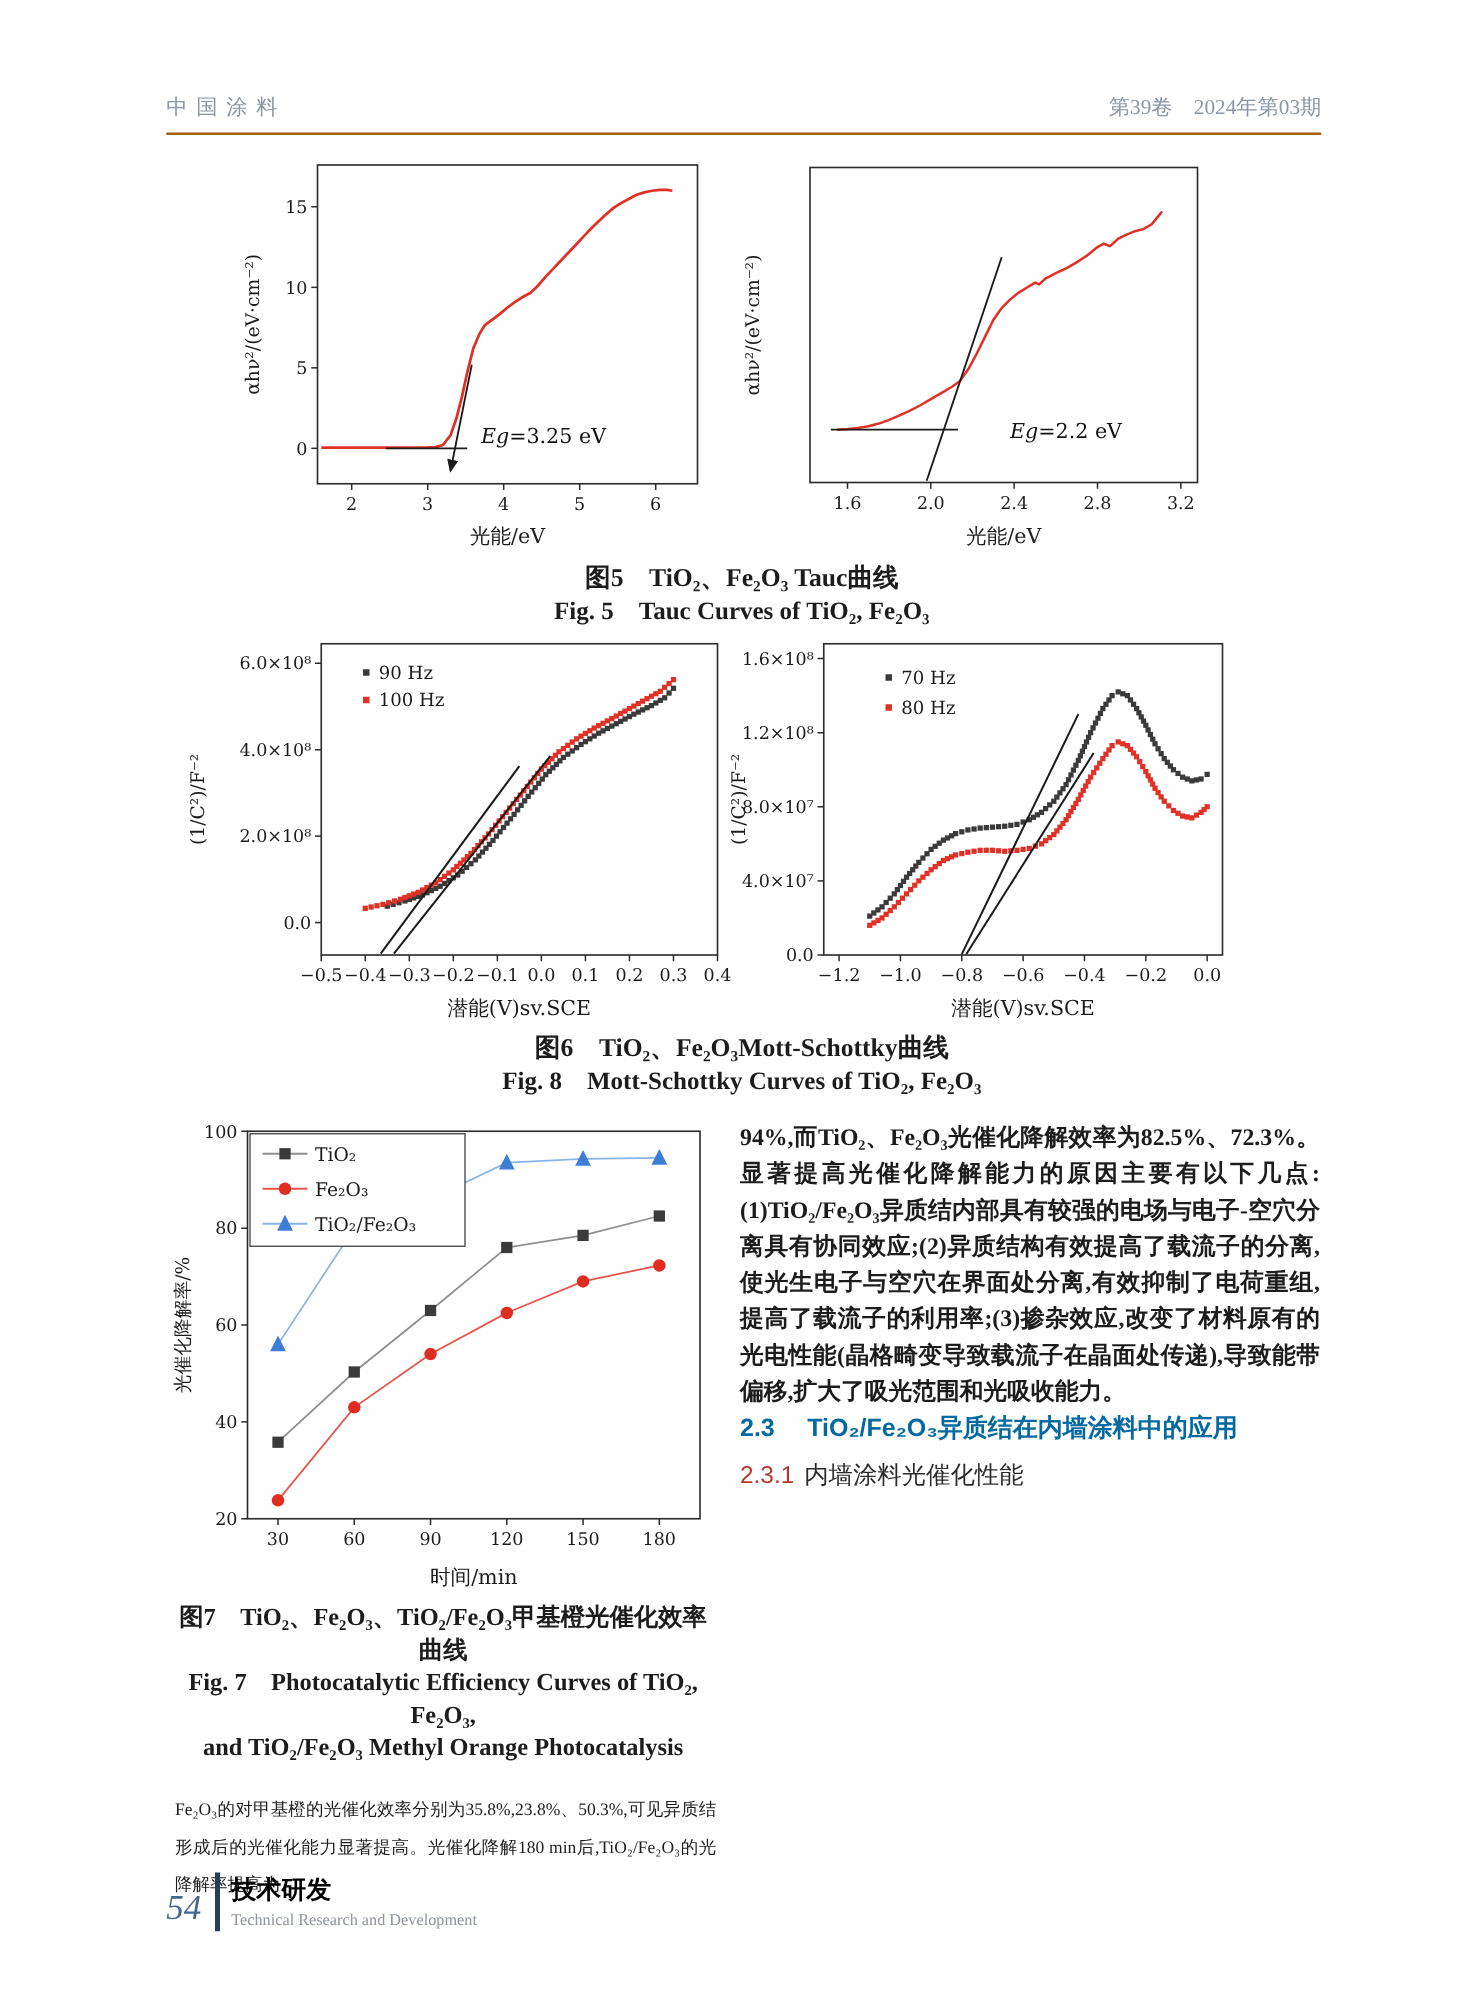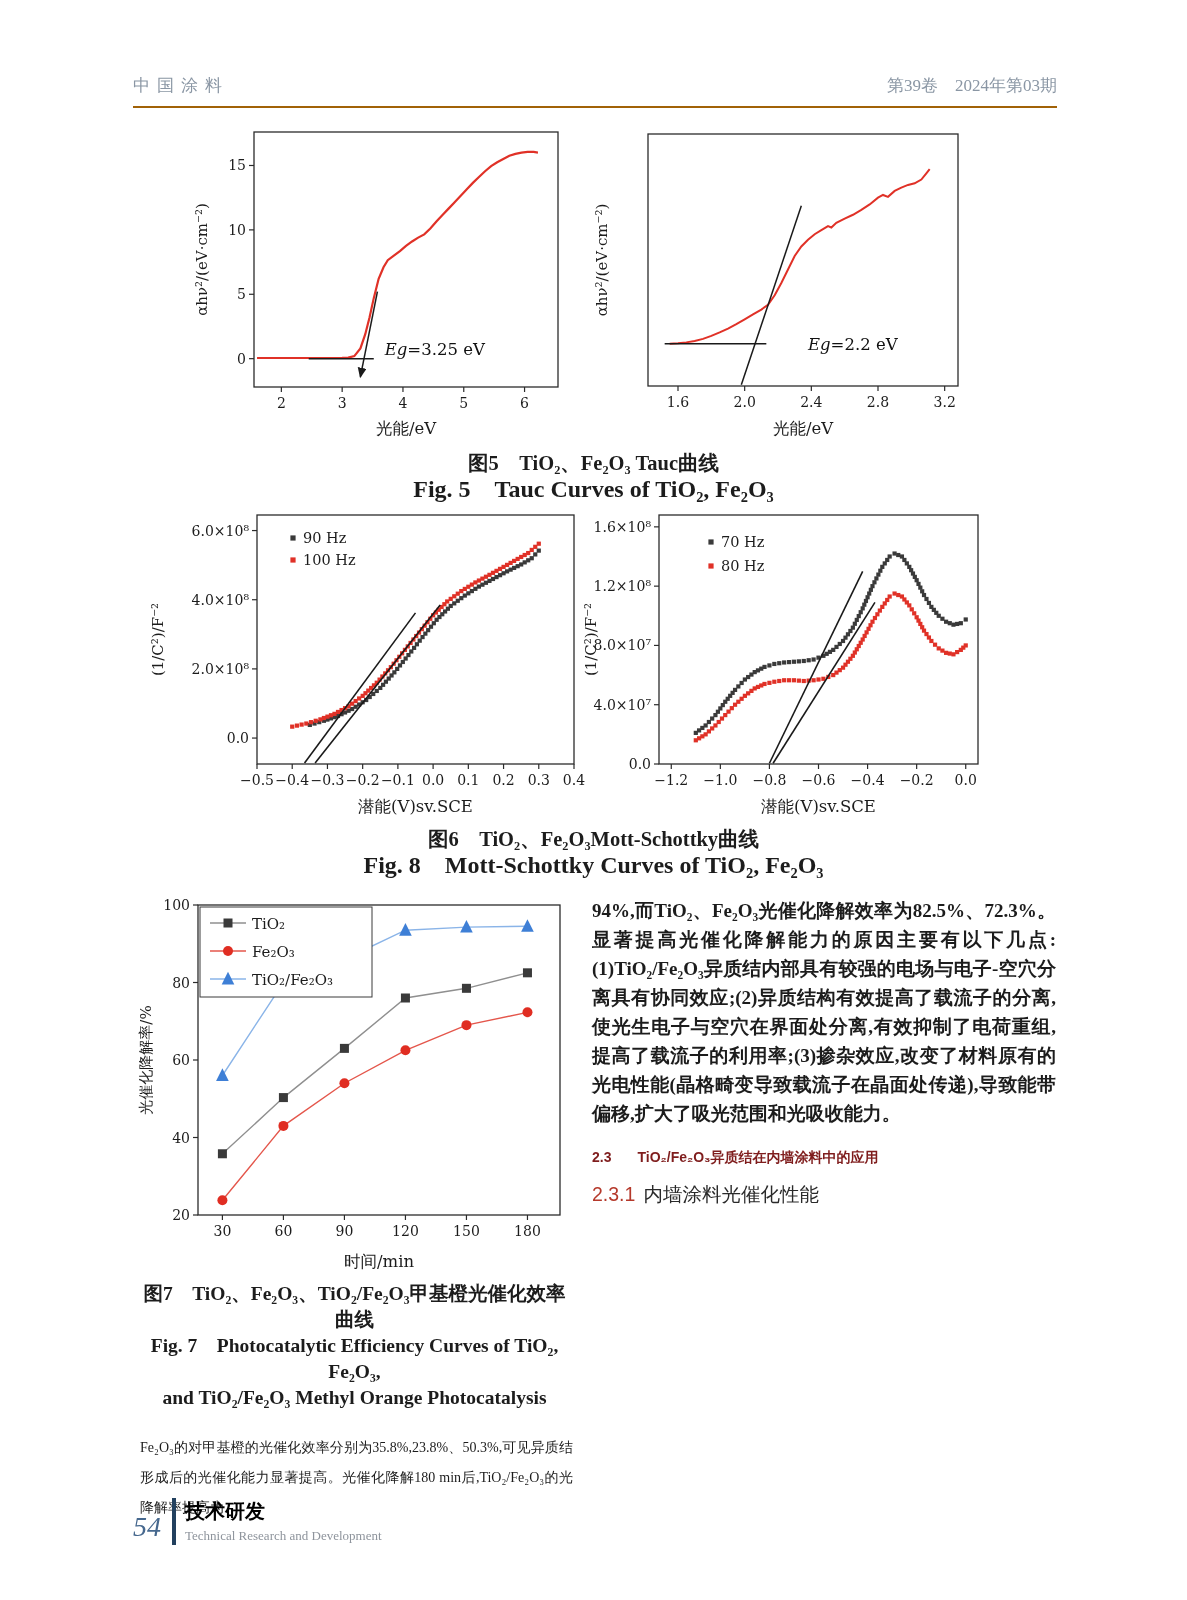--- a/index.html
+++ b/index.html
@@ -14,31 +14,31 @@
   .chart{position:absolute;}
   #c-tauc1{left:192px;top:120px;}
   #c-tauc2{left:592px;top:122px;}
   #c-mott1{left:148px;top:505px;}
   #c-mott2{left:581px;top:505px;}
   
   .caption{position:absolute;left:0;width:100%;text-align:center;font-weight:bold;line-height:26px;}
   .cap5{top:450px;}
   .cap6{top:826px;}
   .cap-zh{font-size:20.5px;}
-  .cap-en{font-size:24px;}
+  .cap-en{font-size:20px;}
   
   .leftcol{position:absolute;left:136px;top:893px;width:437px;}
   .leftcol .chart{position:relative;left:0;top:0;}
   .fig7cap{text-align:center;font-weight:bold;font-size:19.5px;line-height:26px;margin-top:2px;}
   .leftcol p{margin:22px 0 0 4px;font-size:14px;line-height:30px;text-align:justify;font-family:Liberation Serif, serif;}
   .rightcol{position:absolute;left:592px;top:896px;width:464px;}
   .rightcol p{margin:0;font-size:19px;line-height:29px;text-align:justify;font-weight:bold;}
   .rightcol .p2{margin-top:6px;text-indent:2em;}
-  .h23{margin-top:14px;font-family:"Liberation Sans",sans-serif;font-weight:700;
-       font-size:14px;color:#7f1d1d;line-height:30px;}
+  .h23{font-family:"Liberation Sans",sans-serif;font-weight:700;
+       font-size:20px;color:#0369a1;line-height:30px;}
   .h23 .num{margin-right:26px;}
   .h231{margin-top:7px;font-family:"Liberation Sans",sans-serif;font-size:19.5px;
         color:#2a2a2a;line-height:30px;}
   .h231 .num{color:#b5392b;margin-right:8px;}
   
   .footer{position:absolute;left:133px;top:1498px;display:flex;align-items:flex-start;}
   .footer .pagenum{font-size:28px;color:#46688e;margin-top:13px;font-style:italic;}
   .footer .bar{width:4px;height:47px;background:#22405e;margin:0 9px 0 11px;}
   .footer .sec-zh{font-family:"Liberation Sans",sans-serif;font-weight:700;font-size:20px;color:#000000;}
   .footer .sec-en{font-size:13px;color:#8e949c;margin-top:3px;}

